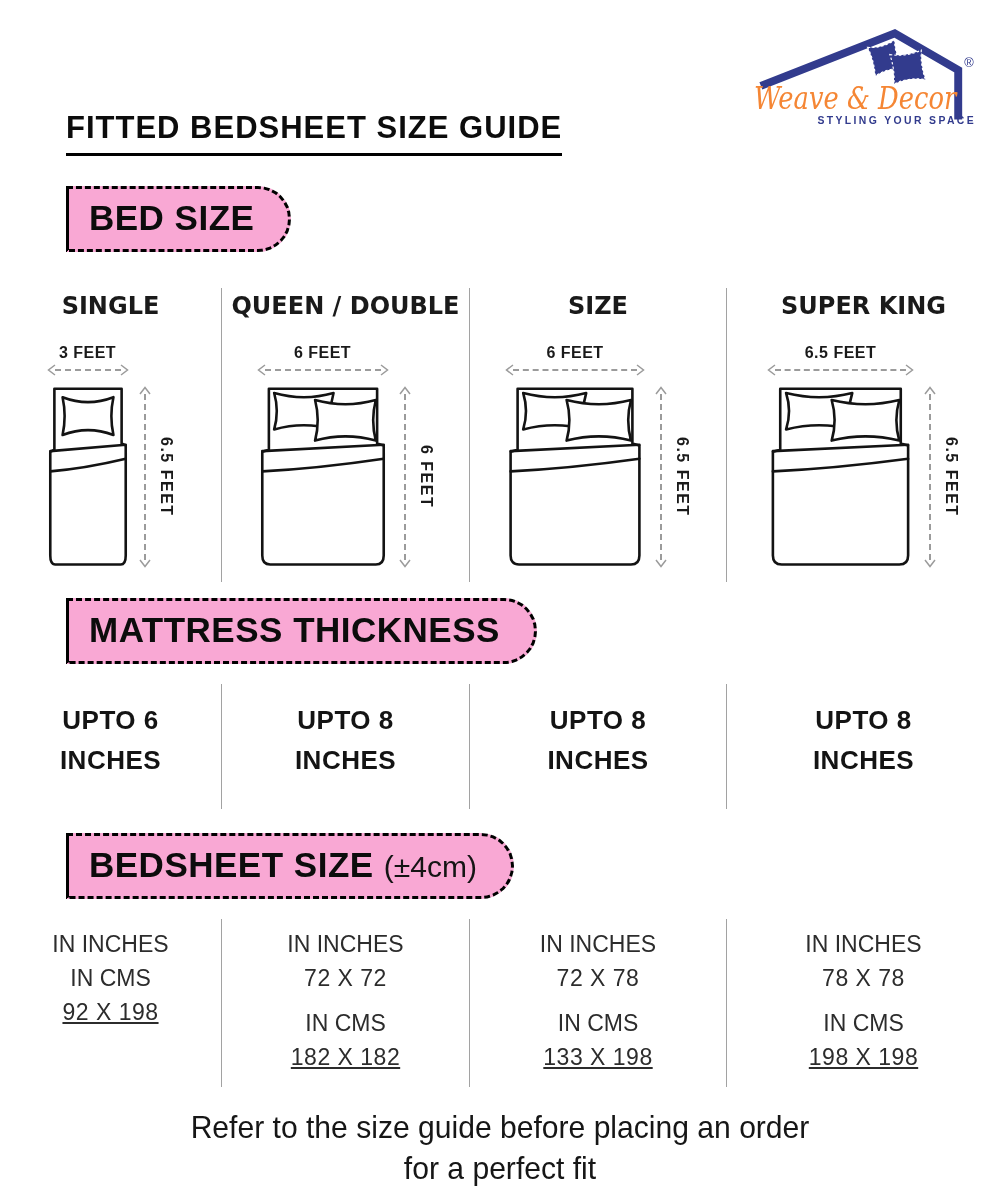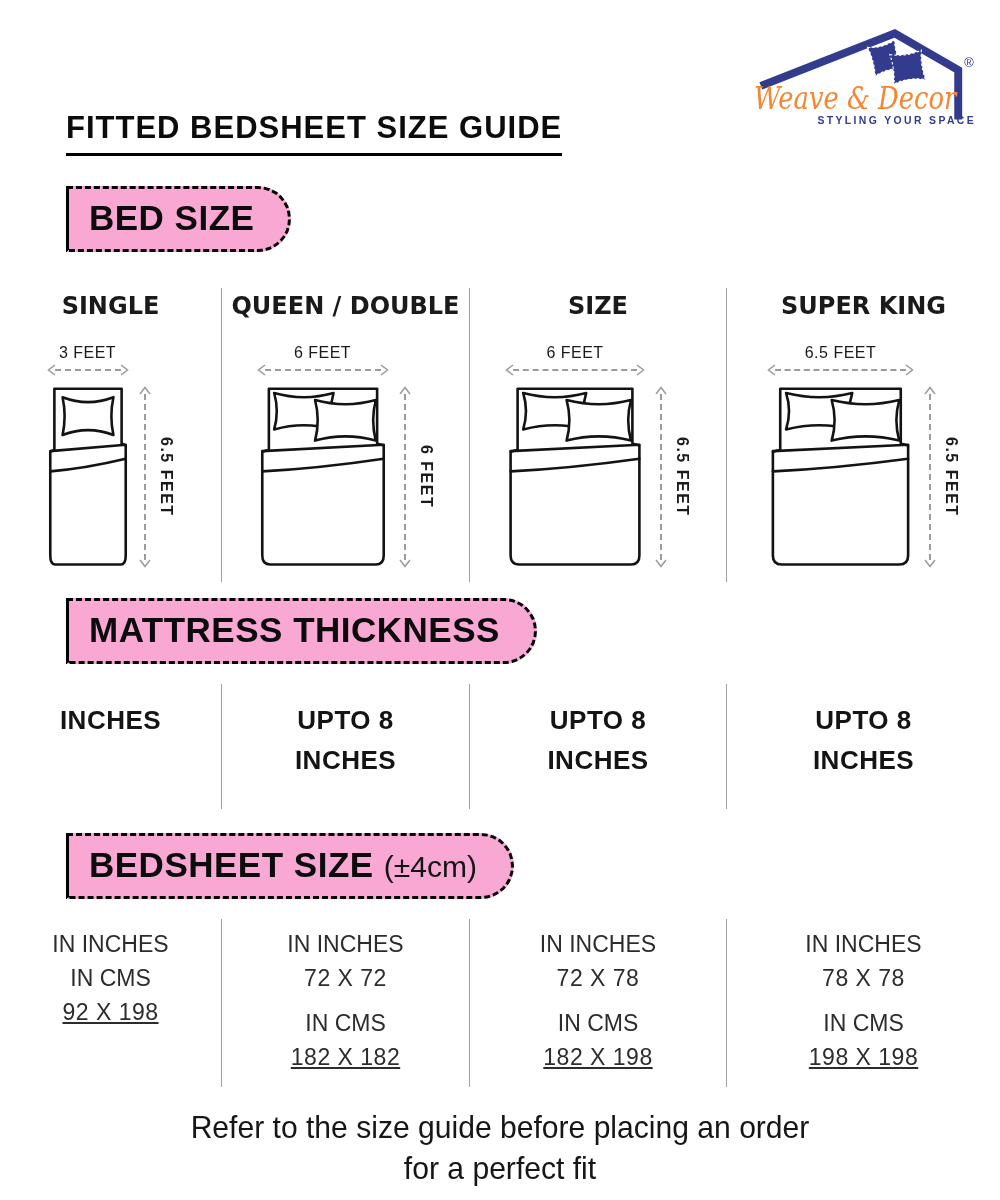--- a/index.html
+++ b/index.html
@@ -34,21 +34,21 @@
   .cols { display:grid; grid-template-columns:22.2% 24.8% 25.7% 27.3%; width:100%; }
   .cell { text-align:center; }
   .cell:not(.last) { border-right:1.5px solid #a2a2a2; }
 
   
   .bed-section { margin-top:36px; }
   .bedcell { display:flex; flex-direction:column; align-items:center; padding:4px 0 14px; }
   .bed-name { font-family:"DejaVu Sans", sans-serif; font-size:24px; font-weight:bold; color:#1a1a1a; }
   .bed-assembly { display:flex; flex-direction:column; margin-top:24px; }
   .topdim { display:flex; flex-direction:column; }
-  .feet-w { font-size:16px; font-weight:normal; letter-spacing:0.5px; text-align:center; color:#1a1a1a; }
+  .feet-w { font-size:16px; font-weight:bold; letter-spacing:0.5px; text-align:center; color:#1a1a1a; }
   .harrow { display:flex; align-items:center; height:12px; margin:2px 0 10px; }
   .harrow .hline { flex:1; border-top:2px dashed #9b9b9b; margin:0 -1px; }
   .bed-row { display:flex; }
   .bed { display:block; }
   .varrow { display:flex; flex-direction:column; align-items:center; width:14px; margin-left:9px; }
   .varrow .vline { flex:1; border-left:2px dashed #9b9b9b; margin:-1px 0; }
   .feet-h {
     writing-mode:vertical-rl; font-size:16px; font-weight:bold; letter-spacing:1.5px;
     align-self:center; margin-left:5px; white-space:nowrap; color:#1a1a1a;
   }
@@ -256,20 +256,21 @@
 </div>
 
 <div class="badge-row-2">
   <div class="badge">
     <span>MATTRESS THICKNESS</span>
   </div>
 </div>
 
 <div class="cols mattress-section">
   <div class="cell mcell">
+    <div>UPTO 6</div>
     <div>INCHES</div>
   </div>
   <div class="cell mcell">
     <div>UPTO 8</div>
     <div>INCHES</div>
   </div>
   <div class="cell mcell">
     <div>UPTO 8</div>
     <div>INCHES</div>
   </div>
@@ -295,21 +296,21 @@
   <div class="cell scell">
     <div class="lbl">IN INCHES</div>
     <div class="val">72 X 72</div>
     <div class="lbl">IN CMS</div>
     <div class="val">182 X 182</div>
   </div>
   <div class="cell scell">
     <div class="lbl">IN INCHES</div>
     <div class="val">72 X 78</div>
     <div class="lbl">IN CMS</div>
-    <div class="val">182 X 198</div>
+    <div class="val">133 X 198</div>
   </div>
   <div class="cell scell last">
     <div class="lbl">IN INCHES</div>
     <div class="val">78 X 78</div>
     <div class="lbl">IN CMS</div>
     <div class="val">198 X 198</div>
   </div>
 </div>
 
 <div class="footer">

